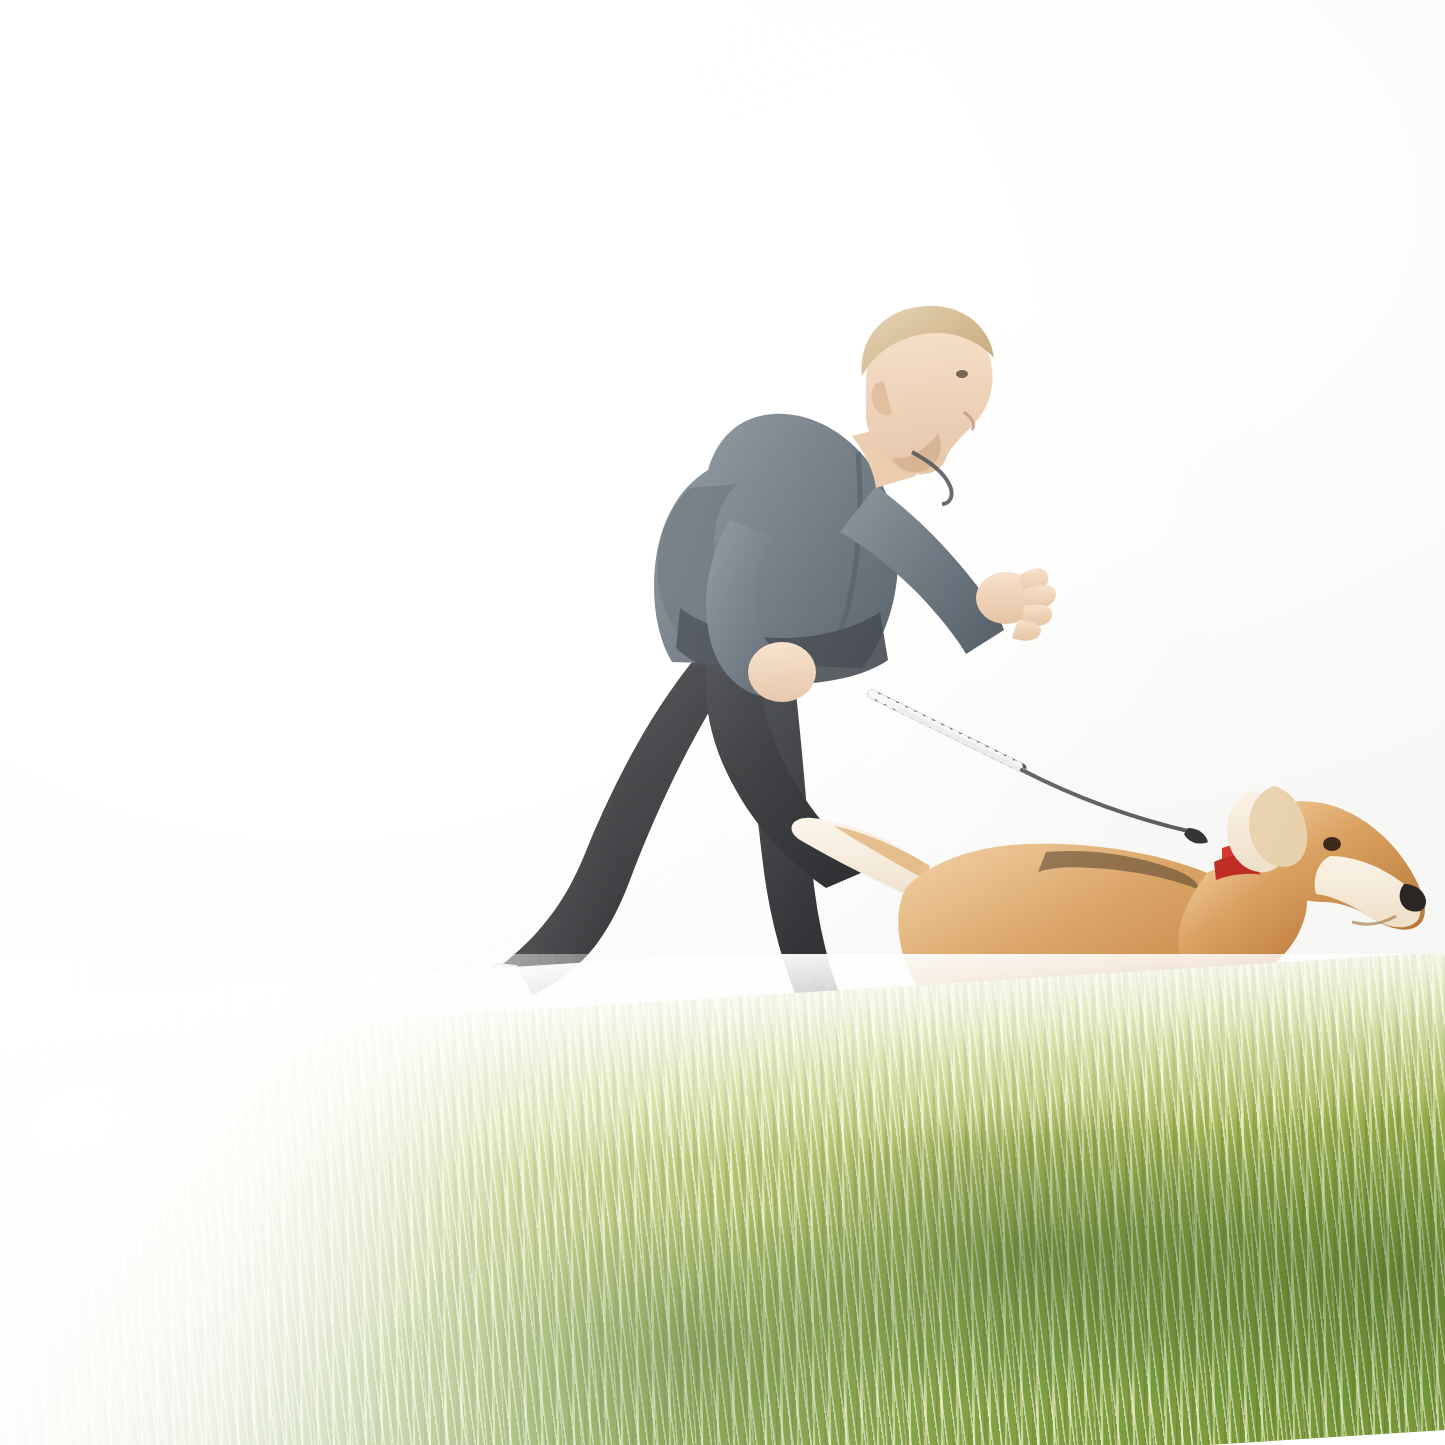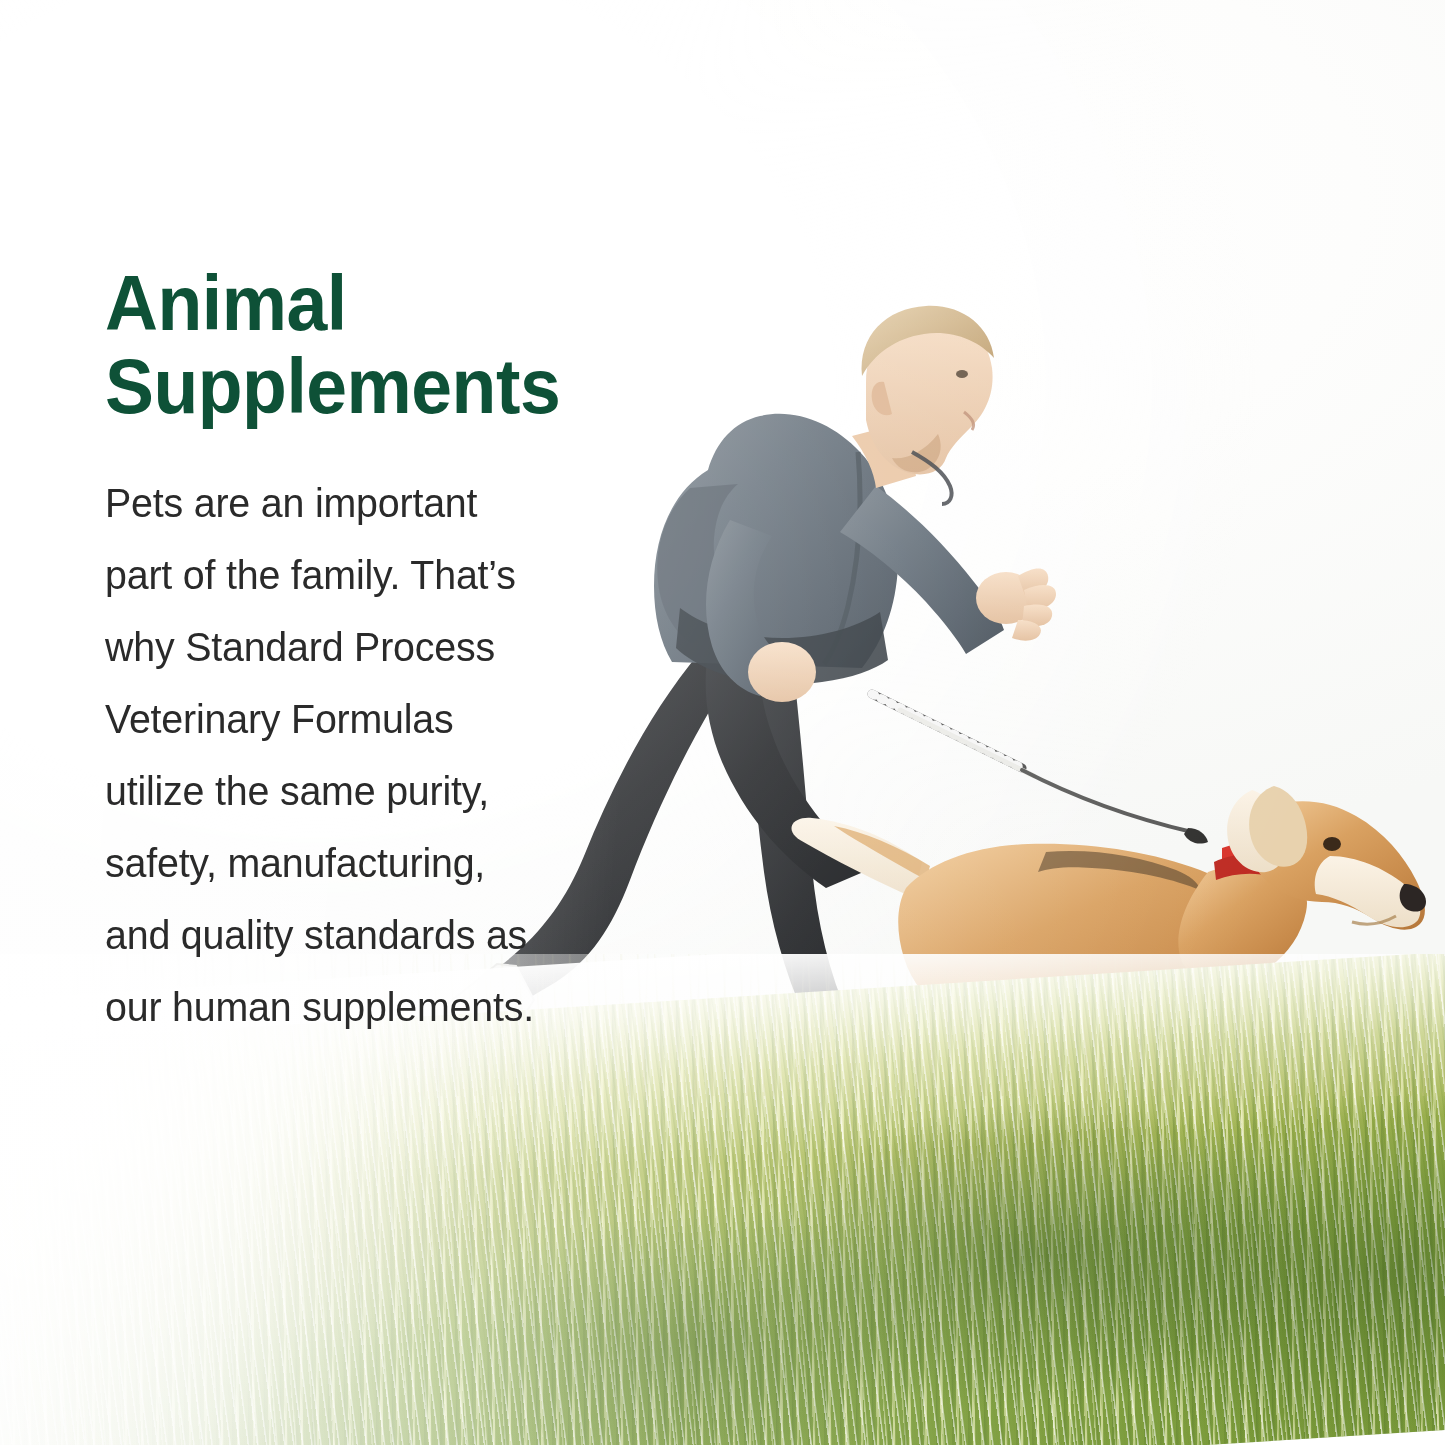--- a/index.html
+++ b/index.html
@@ -424,26 +424,14 @@
         <div class="grass-shadowpatch"></div>
       </div>
       <div class="stalks"></div>
       <div class="grass-topfade"></div>
       <div class="grass-sunwash"></div>
     </div>
 
     <div class="bloom"></div>
   </div>
 
-  <div class="content">
-    <h1 class="headline">Animal
-Supplements</h1>
-    <p class="body-copy">Pets are an important
-part of the family. That’s
-why Standard Process
-Veterinary Formulas
-utilize the same purity,
-safety, manufacturing,
-and quality standards as
-our human supplements.</p>
-  </div>
 
 </div>
 
 </body></html>

